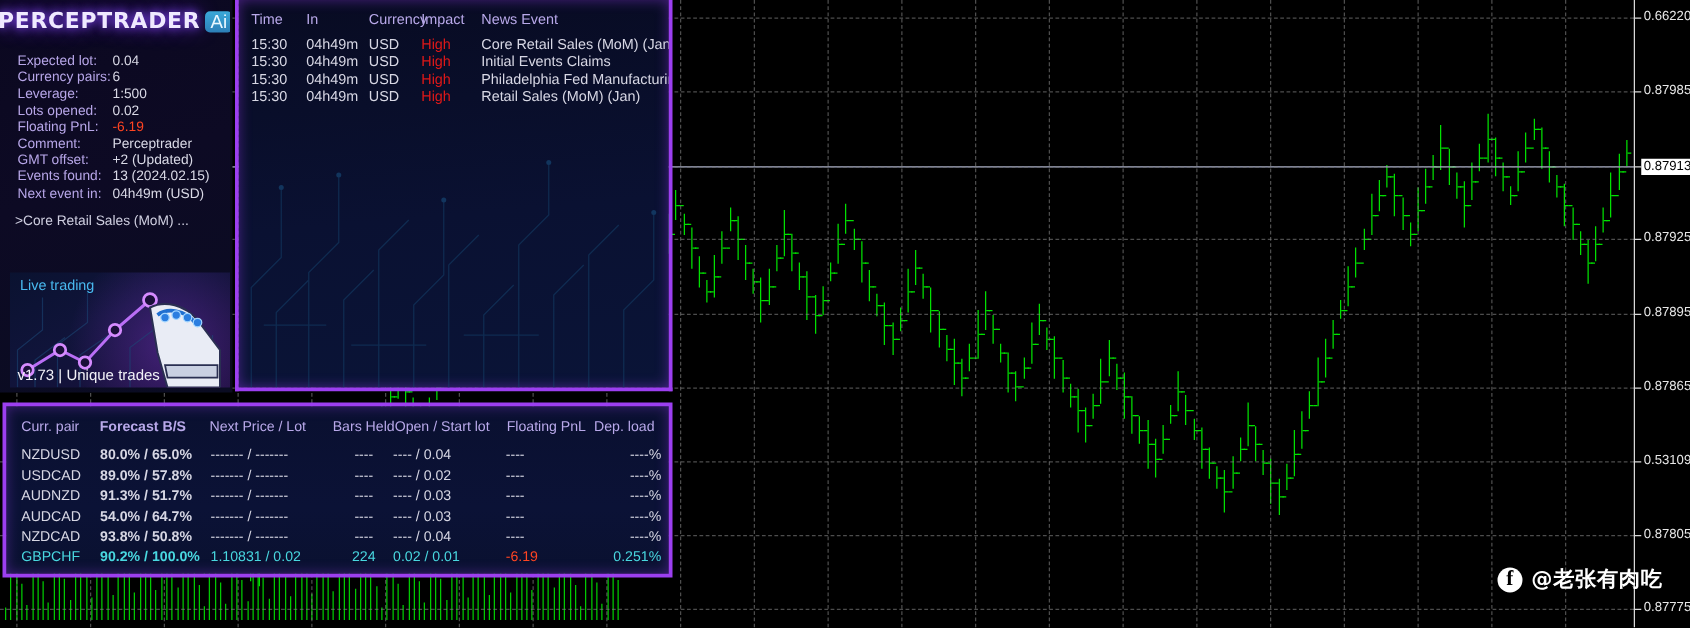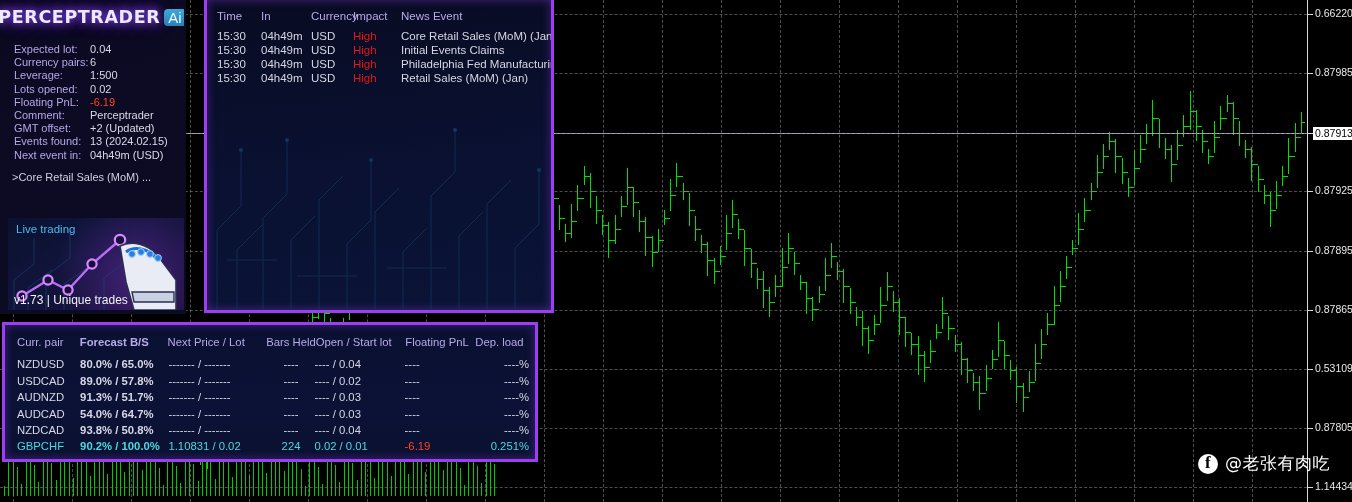--- a/index.html
+++ b/index.html
@@ -23,21 +23,21 @@
   .price-lbl{position:absolute;left:8px;color:#e8e8e8;font-size:10.5px;
              font-family:"Liberation Sans",sans-serif;white-space:nowrap;line-height:11px;}
   #current-price{position:absolute;left:6px;background:#fff;color:#000;font-size:10.5px;
              padding:1px 2px;line-height:11px;white-space:nowrap;}
 
   
   #watermark{position:absolute;left:1198px;top:452px;display:flex;align-items:center;gap:7px;}
   #fb-icon{width:20px;height:20px;border-radius:50%;background:#fff;position:relative;}
   #fb-icon::after{content:"f";position:absolute;left:7px;top:-1px;color:#000;
       font-family:"Liberation Serif",serif;font-weight:bold;font-size:17px;}
-  #wm-text{color:#fff;font-size:17px;font-family:"DejaVu Sans",sans-serif;letter-spacing:.5px;}
+  #wm-text{color:#fff;font-size:17px;font-family:"DejaVu Sans",sans-serif;letter-spacing:.5px;font-weight:bold;}
 
   
   .panel{position:absolute;box-sizing:border-box;}
 
   
   #info-panel{left:0;top:0;width:186px;height:314px;
      background:linear-gradient(160deg,#0b0820 0%,#0d0a24 45%,#0a0c22 100%);
      border-right:2px solid #0b0b1d;overflow:hidden;}
   #logo-bar{position:relative;height:26px;margin:4px 8px 0 8px;display:flex;
      align-items:center;justify-content:center;}
@@ -67,21 +67,21 @@
        radial-gradient(circle at 72% 62%, rgba(150,60,230,.36), transparent 58%),
        linear-gradient(150deg,#0a1230 0%,#10143a 40%,#1a0f3a 100%);
      overflow:hidden;}
   #live-label{position:absolute;left:8px;top:5px;color:#49b9ef;font-size:11.5px;}
   #ver-label{position:absolute;left:6px;bottom:3px;color:#f2f2f8;font-size:12px;}
 
   
   #news-panel{left:188px;top:0;width:350px;height:313px;
      background:linear-gradient(175deg,#080b22 0%,#0a1132 55%,#0a1437 100%);
      border:3px solid #9c3ff0;border-top:none;box-shadow:0 0 10px rgba(150,60,240,.45) inset;
-     overflow:hidden;margin-left:16px;}
+     overflow:hidden;}
   #news-head{display:flex;padding:10px 0 0 10px;color:#b9a9ea;font-size:11.5px;}
   .news-row{display:flex;padding:0 0 0 10px;font-size:11.5px;line-height:14px;color:#d7d7e4;}
   .nc-time{width:44px;}
   .nc-in{width:50px;}
   .nc-cur{width:42px;}
   .nc-imp{width:48px;color:#e01818;}
   .nc-evt{flex:1;overflow:hidden;white-space:nowrap;}
   #news-head .nc-imp{color:#b9a9ea;}
   #news-rows{margin-top:7px;}
 
@@ -851,21 +851,21 @@
         <div class="price-lbl" style="top: 185px;">0.87925</div>
         <div class="price-tick" style="top: 251px;"></div>
         <div class="price-lbl" style="top: 245px;">0.87895</div>
         <div class="price-tick" style="top: 310px;"></div>
         <div class="price-lbl" style="top: 304px;">0.87865</div>
         <div class="price-tick" style="top: 369px;"></div>
         <div class="price-lbl" style="top: 363px;">0.53109</div>
         <div class="price-tick" style="top: 428px;"></div>
         <div class="price-lbl" style="top: 422px;">0.87805</div>
         <div class="price-tick" style="top: 487px;"></div>
-        <div class="price-lbl" style="top: 481px;">1.14434</div>
+        <div class="price-lbl" style="top: 481px;">0.87775</div>
       </div>
     <div id="current-price" style="top: 127px;">0.87913</div>
   </div>
 
   <div id="watermark">
     <div id="fb-icon"></div>
     <span id="wm-text">@老张有肉吃</span>
   </div>
 </div>
 

